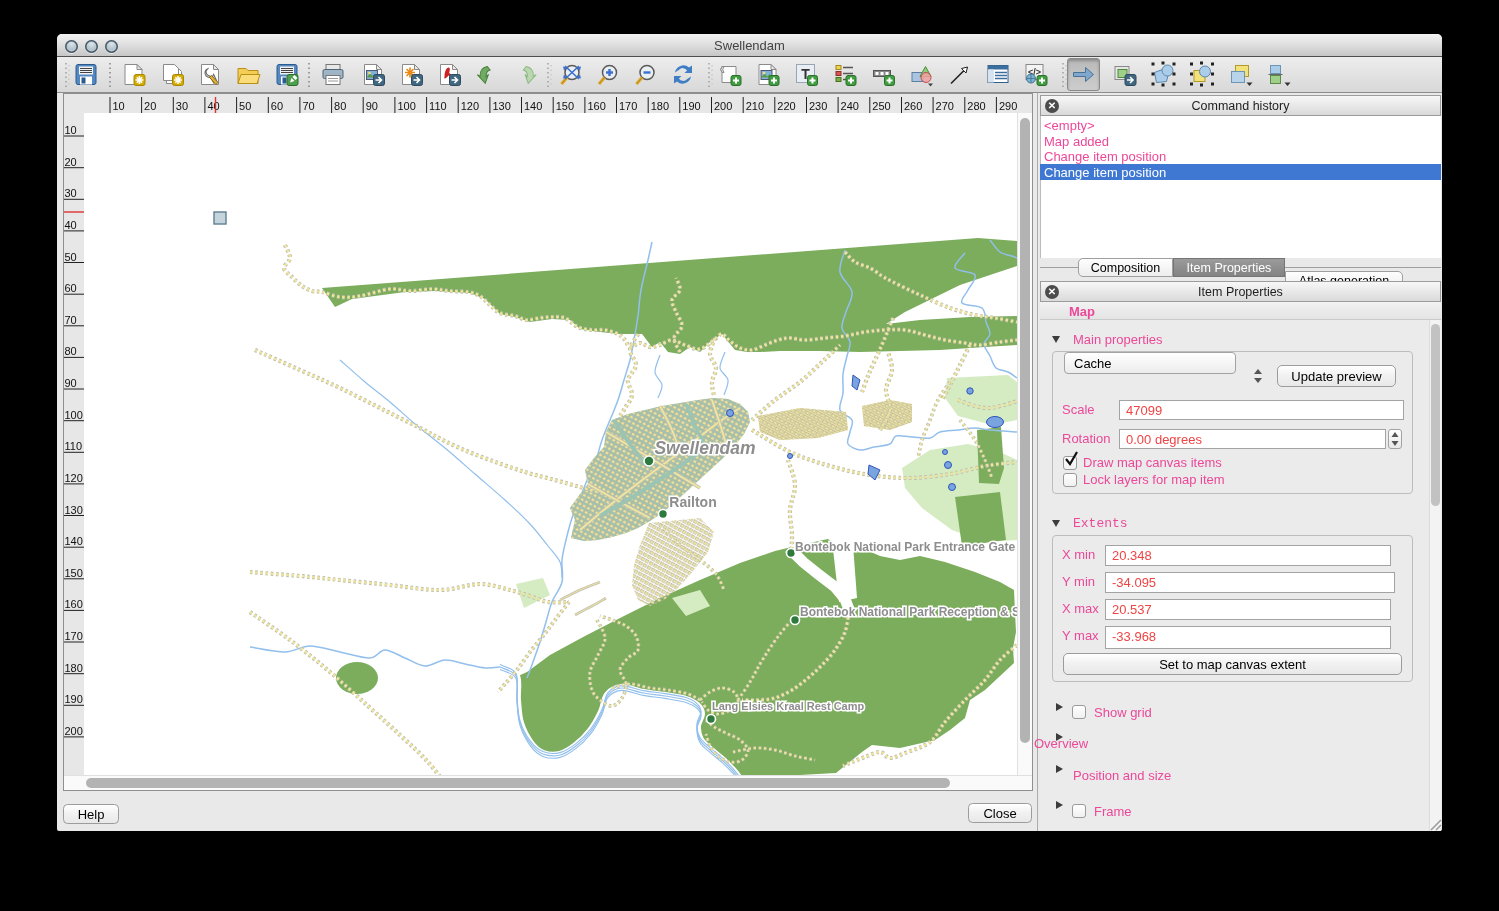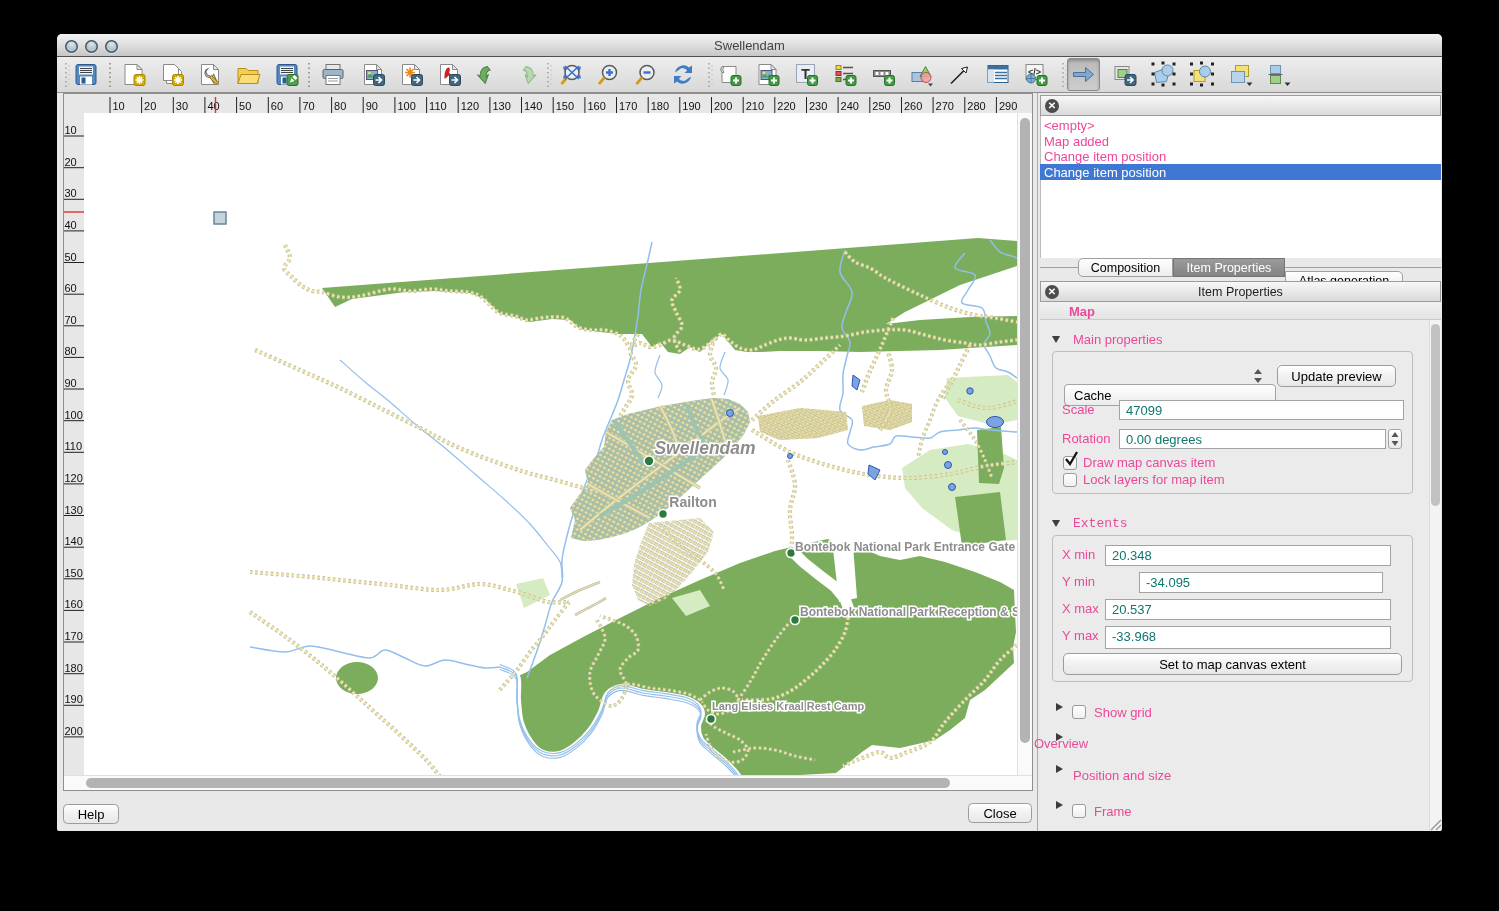--- a/index.html
+++ b/index.html
@@ -4,21 +4,21 @@
 *{box-sizing:border-box;font-family:"Liberation Sans",sans-serif;}
 .abs{position:absolute;}
 .win{position:absolute;left:57px;top:34px;width:1385px;height:797px;background:#e9e9e9;border-radius:5px 5px 2px 2px;box-shadow:0 0 0 1px rgba(0,0,0,.55);}
 .tbar{position:absolute;left:57px;top:34px;width:1385px;height:23px;border-radius:5px 5px 0 0;background:linear-gradient(#f3f3f3,#dcdcdc 55%,#c6c6c6);border-bottom:1px solid #4f4f4f;}
 .title{position:absolute;width:100%;text-align:center;top:4px;font-size:13px;color:#434343;}
 .light{position:absolute;top:40px;width:13px;height:13px;border-radius:50%;background:radial-gradient(circle at 50% 30%,#dde6ea 0%,#b7c6cf 45%,#8ba0ac 100%);box-shadow:inset 0 0 0 1.5px rgba(60,80,95,.95),inset 0 -2px 2px rgba(255,255,255,.5),0 1px 0 rgba(255,255,255,.6);}
 .toolbar{position:absolute;left:57px;top:57px;width:1385px;height:36px;background:linear-gradient(#ededed,#d8d8d8);border-bottom:1px solid #8d8d8d;}
 .phdr{position:absolute;background:linear-gradient(#f7f7f7,#dadada);border:1px solid #9c9c9c;}
 .phdr .t{position:absolute;width:100%;text-align:center;top:3px;font-size:12.5px;color:#1e1e1e;}
 .xbtn{position:absolute;left:4px;top:3px;width:14px;height:14px;border-radius:50%;background:#4c4c4c;color:#fff;font-size:10px;font-weight:bold;text-align:center;line-height:14px;}
-.fld{position:absolute;background:#fff;border:1px solid #a3a3a3;font-size:13px;color:#0f766e;padding:2px 8px 0 6px;}
+.fld{position:absolute;background:#fff;border:1px solid #a3a3a3;font-size:13px;color:#ef4444;padding:2px 8px 0 6px;}
 .btn{position:absolute;background:linear-gradient(#ffffff,#f2f2f2 45%,#e8e8e8);border:1px solid #9c9c9c;border-radius:4.5px;font-size:13px;color:#000;text-align:center;}
 .lbl{position:absolute;font-size:13px;color:#ec4899;white-space:nowrap;}
 .cb{position:absolute;width:14px;height:14px;background:linear-gradient(#fff,#f0f0f0);border:1px solid #9a9a9a;border-radius:3px;}
 .tri{position:absolute;width:0;height:0;}
 </style></head><body>
 
 <div class="win"></div>
 <div class="tbar">
     <div class="title">Swellendam</div>
   </div>
@@ -484,20 +484,21 @@
   </svg>
 <div class="abs" style="left:1017px;top:113px;width:15px;height:662px;background:#fafafa;border-left:1px solid #e0e0e0;"></div>
 <div class="abs" style="left:1019.5px;top:118px;width:10px;height:625px;background:#b3b3b3;border-radius:5px;"></div>
 <div class="abs" style="left:64px;top:775px;width:968px;height:15px;background:#fafafa;border-top:1px solid #e0e0e0;"></div>
 <div class="abs" style="left:86px;top:777.5px;width:864px;height:10px;background:#b3b3b3;border-radius:5px;"></div>
 <div class="btn" style="left:63px;top:804px;width:56px;height:20px;line-height:19px;">Help</div>
 <div class="btn" style="left:968px;top:803px;width:64px;height:20px;line-height:19px;">Close</div>
 <div class="abs" style="left:1037px;top:93px;width:1px;height:738px;background:#ababab;"></div>
 <div class="phdr" style="left:1040px;top:95px;width:401px;height:21px;">
     <div class="xbtn">✕</div>
+    <div class="t">Command history</div>
   </div>
 <div class="abs" style="left:1040px;top:116px;width:401px;height:142px;background:#fff;border-left:1px solid #bbb;"></div>
 <div class="lbl" style="left:1044px;top:118px;">&lt;empty&gt;</div>
 <div class="lbl" style="left:1044px;top:133.5px;">Map added</div>
 <div class="lbl" style="left:1044px;top:149px;">Change item position</div>
 <div class="abs" style="left:1040px;top:164px;width:401px;height:15.5px;background:#3e78d2;"></div>
 <div class="lbl" style="left:1044px;top:164.5px;color:#fff;">Change item position</div>
 <div class="abs" style="left:1040px;top:267px;width:401px;height:1px;background:#9f9f9f;"></div>
 <div class="abs" style="left:1078px;top:258px;width:95px;height:19px;background:linear-gradient(#fefefe,#ededed);border:1px solid #9f9f9f;border-radius:5px 0 0 5px;font-size:12.5px;text-align:center;line-height:18px;">Composition</div>
 <div class="abs" style="left:1173px;top:258px;width:112px;height:19px;background:linear-gradient(#9b9b9b,#838383);border:1px solid #757575;font-size:12.5px;color:#fff;text-align:center;line-height:18px;">Item Properties</div>
@@ -507,49 +508,49 @@
     <div class="t">Item Properties</div>
   </div>
 <div class="abs" style="left:1040px;top:302px;width:401px;height:18px;background:linear-gradient(#f2f2f2,#e4e4e4);border-bottom:1px solid #c9c9c9;"></div>
 <div class="lbl" style="left:1045px;top:304px;font-weight:bold;padding-left:24px;">Map</div>
 <div class="abs" style="left:1040px;top:320px;width:401px;height:511px;background:#ebebeb;"></div>
 <div class="abs" style="left:1429px;top:320px;width:12px;height:511px;background:#f3f3f3;border-left:1px solid #dcdcdc;"></div>
 <div class="abs" style="left:1431px;top:324px;width:9px;height:182px;background:#c2c2c2;border-radius:4.5px;"></div>
 <div class="tri" style="left:1052px;top:336px;border-left:4.5px solid transparent;border-right:4.5px solid transparent;border-top:7.2px solid #3c3c3c;"></div>
 <div class="lbl" style="left:1073px;top:332px;">Main properties</div>
 <div class="abs" style="left:1052px;top:351px;width:361px;height:143px;border:1px solid #bdbdbd;border-radius:4px;"></div>
-<div class="abs" style="left:1064px;top:384px;width:212px;height:22px;background:linear-gradient(#ffffff,#ececec);border:1px solid #a3a3a3;border-radius:4px;font-size:13px;padding:3px 0 0 9px;">Cache</div>
+<div class="abs" style="left:1064px;top:352px;width:172px;height:22px;background:linear-gradient(#ffffff,#ececec);border:1px solid #a3a3a3;border-radius:4px;font-size:13px;padding:3px 0 0 9px;">Cache</div>
 <svg class="abs" style="left:1250px;top:368px" width="16" height="16">
     <path d="M8 1 l4 5 h-8z" fill="#555"></path>
     <path d="M8 15 l-4 -5 h8z" fill="#555"></path>
   </svg>
 <div class="btn" style="left:1277px;top:365px;width:119px;height:22px;line-height:21px;border-radius:5px;">Update preview</div>
 <div class="lbl" style="left:1062px;top:402px;">Scale</div>
 <div class="fld" style="left:1119px;top:400px;width:285px;height:20px;">47099</div>
 <div class="lbl" style="left:1062px;top:431px;">Rotation</div>
 <div class="fld" style="left:1119px;top:429px;width:267px;height:20px;">0.00 degrees</div>
 <div class="abs" style="left:1388px;top:429px;width:14px;height:20px;background:linear-gradient(#fff,#e8e8e8);border:1px solid #a3a3a3;border-radius:3px;"></div>
 <svg class="abs" style="left:1389px;top:431px" width="12" height="16">
     <path d="M6 1 l3.5 5 h-7z" fill="#555"></path>
     <path d="M6 15 l-3.5 -5 h7z" fill="#555"></path>
   </svg>
 <div class="cb" style="left:1063px;top:456px;"></div>
 <svg class="abs" style="left:1063px;top:450px" width="18" height="20">
     <path d="M3 9 l4 5 L14 2" fill="none" stroke="#111" stroke-width="2.2"></path>
   </svg>
-<div class="lbl" style="left:1083px;top:455px;">Draw map canvas item</div>
+<div class="lbl" style="left:1083px;top:455px;">Draw map canvas items</div>
 <div class="cb" style="left:1063px;top:473px;"></div>
 <div class="lbl" style="left:1083px;top:472px;">Lock layers for map item</div>
 <div class="tri" style="left:1052px;top:520px;border-left:4.5px solid transparent;border-right:4.5px solid transparent;border-top:7.2px solid #3c3c3c;"></div>
 <div class="lbl" style="left:1073px;top:516px;font-family:Liberation Mono, monospace;">Extents</div>
 <div class="abs" style="left:1052px;top:535px;width:361px;height:147px;border:1px solid #bdbdbd;border-radius:4px;"></div>
 <div class="lbl" style="left:1062px;top:547px;">X min</div>
 <div class="fld" style="left:1105px;top:545px;width:286px;height:21px;">20.348</div>
 <div class="lbl" style="left:1062px;top:574px;">Y min</div>
-<div class="fld" style="left:1105px;top:572px;width:244px;height:21px;margin-left:34px;">-34.095</div>
+<div class="fld" style="left:1105px;top:572px;width:290px;height:21px;">-34.095</div>
 <div class="lbl" style="left:1062px;top:601px;">X max</div>
 <div class="fld" style="left:1105px;top:599px;width:286px;height:21px;">20.537</div>
 <div class="lbl" style="left:1062px;top:628px;">Y max</div>
 <div class="fld" style="left:1105px;top:626px;width:286px;height:23px;">-33.968</div>
 <div class="btn" style="left:1063px;top:653px;width:339px;height:22px;line-height:21px;border-radius:5px;">Set to map canvas extent</div>
 <div class="tri" style="left:1056px;top:703px;border-top:4.5px solid transparent;border-bottom:4.5px solid transparent;border-left:7.2px solid #3c3c3c;"></div>
 <div class="cb" style="left:1072px;top:705px;"></div>
 <div class="lbl" style="left:1094px;top:705px;">Show grid</div>
 <div class="tri" style="left:1056px;top:733px;border-top:4.5px solid transparent;border-bottom:4.5px solid transparent;border-left:7.2px solid #3c3c3c;"></div>
 <div class="lbl" style="left:1034px;top:736px;">Overview</div>

